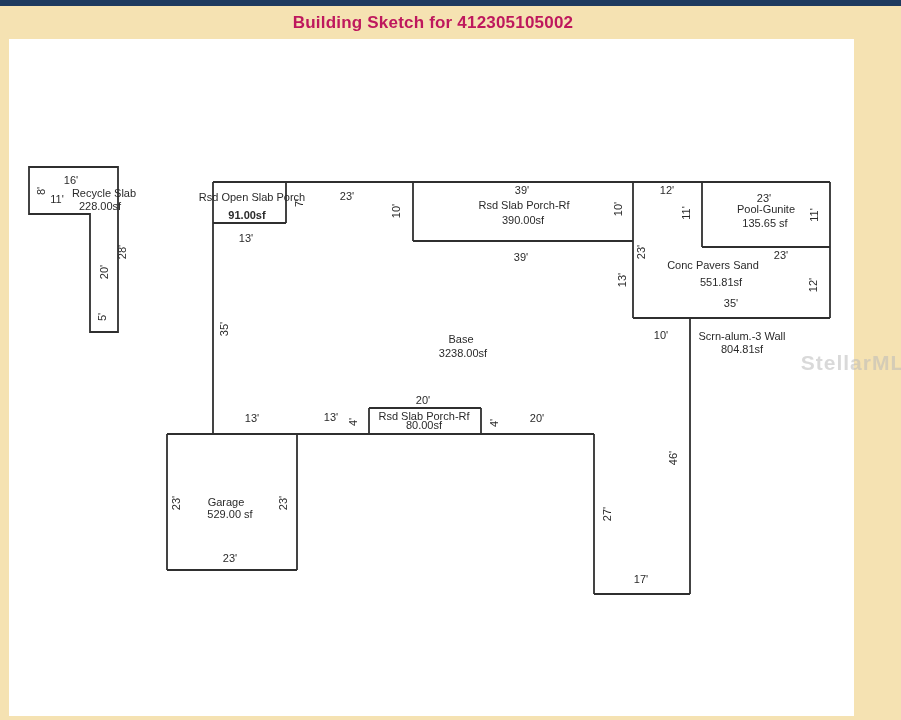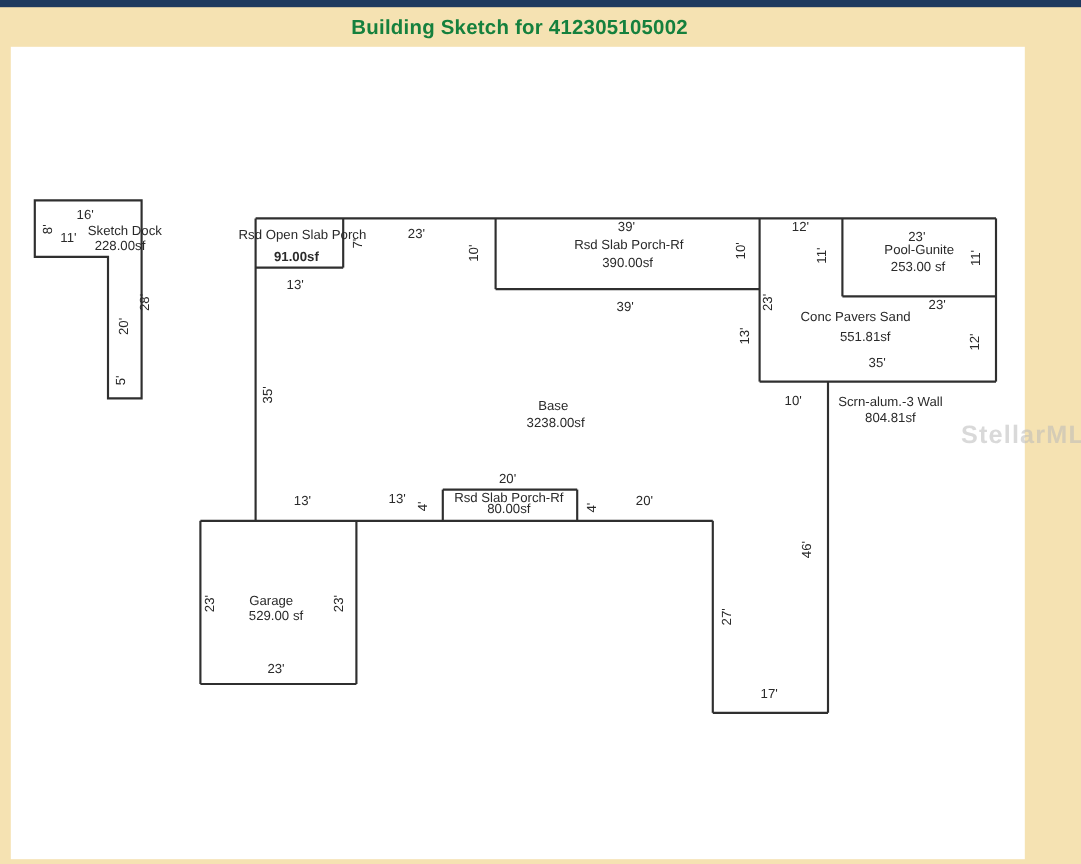--- a/index.html
+++ b/index.html
@@ -6,21 +6,21 @@
   body{
     width:901px;height:720px;overflow:hidden;
     background:#f5e2b2;
     font-family:"Liberation Sans",sans-serif;
   }
   .page{position:relative;width:901px;height:720px;background:#f5e2b2;}
   .topbar{position:absolute;left:0;top:0;width:901px;height:6px;background:#1e3a5f;}
   .titlebar{position:absolute;left:0;top:6px;width:866px;height:33px;
     display:flex;align-items:center;justify-content:center;}
   .title{
-    font-size:17px;font-weight:bold;color:#15803d;letter-spacing:.2px;
+    font-size:17px;font-weight:bold;color:#be185d;letter-spacing:.2px;
     font-family:"Liberation Sans",sans-serif;
   }
   .canvas{position:absolute;left:9px;top:39px;width:845px;height:677px;background:#ffffff;}
   #sketch-svg{position:absolute;left:0;top:0;width:901px;height:720px;pointer-events:none;}
   .lbl{
     position:absolute;transform:translate(-50%,-50%);
     font-size:11px;color:#2a2a2a;white-space:nowrap;line-height:11px;
   }
   .lbl.rot{transform:translate(-50%,-50%) rotate(-90deg);}
   .watermark{
@@ -59,40 +59,40 @@
       <line x1="167" y1="570" x2="297" y2="570" stroke="#2f2f2f" stroke-width="1.8"></line>
       <line x1="297" y1="434" x2="297" y2="570" stroke="#2f2f2f" stroke-width="1.8"></line>
       <line x1="369" y1="408" x2="481" y2="408" stroke="#2f2f2f" stroke-width="1.8"></line>
       <line x1="369" y1="408" x2="369" y2="434" stroke="#2f2f2f" stroke-width="1.8"></line>
       <line x1="481" y1="408" x2="481" y2="434" stroke="#2f2f2f" stroke-width="1.8"></line>
     </svg>
   <div id="labels">
       <div class="lbl" style="left: 71px; top: 180px;">16'</div>
       <div class="lbl rot" style="left: 41px; top: 191px;">8'</div>
       <div class="lbl" style="left: 57px; top: 199px;">11'</div>
-      <div class="lbl" style="left: 104px; top: 193px;">Sketch Dock</div>
+      <div class="lbl" style="left: 104px; top: 193px;">Recycle Slab</div>
       <div class="lbl" style="left: 100px; top: 206px;">228.00sf</div>
       <div class="lbl rot" style="left: 122px; top: 252px;">28'</div>
       <div class="lbl rot" style="left: 104px; top: 272px;">20'</div>
       <div class="lbl rot" style="left: 102px; top: 317px;">5'</div>
       <div class="lbl" style="left: 252px; top: 197px;">Rsd Open Slab Porch</div>
       <div class="lbl" style="left: 247px; top: 215px; font-weight: bold;">91.00sf</div>
       <div class="lbl" style="left: 246px; top: 238px;">13'</div>
       <div class="lbl rot" style="left: 299px; top: 203px;">7'</div>
       <div class="lbl" style="left: 347px; top: 196px;">23'</div>
       <div class="lbl rot" style="left: 396px; top: 211px;">10'</div>
       <div class="lbl" style="left: 522px; top: 190px;">39'</div>
       <div class="lbl" style="left: 524px; top: 205px;">Rsd Slab Porch-Rf</div>
       <div class="lbl" style="left: 523px; top: 220px;">390.00sf</div>
       <div class="lbl rot" style="left: 618px; top: 209px;">10'</div>
       <div class="lbl" style="left: 667px; top: 190px;">12'</div>
       <div class="lbl rot" style="left: 686px; top: 213px;">11'</div>
       <div class="lbl" style="left: 764px; top: 198px;">23'</div>
       <div class="lbl" style="left: 766px; top: 209px;">Pool-Gunite</div>
-      <div class="lbl" style="left: 765px; top: 223px;">253.00 sf</div>
+      <div class="lbl" style="left: 765px; top: 223px;">135.65 sf</div>
       <div class="lbl rot" style="left: 814px; top: 215px;">11'</div>
       <div class="lbl" style="left: 521px; top: 257px;">39'</div>
       <div class="lbl rot" style="left: 641px; top: 252px;">23'</div>
       <div class="lbl rot" style="left: 622px; top: 280px;">13'</div>
       <div class="lbl" style="left: 713px; top: 265px;">Conc Pavers Sand</div>
       <div class="lbl" style="left: 781px; top: 255px;">23'</div>
       <div class="lbl" style="left: 715px; top: 282px; padding-left: 12px;">551.81sf</div>
       <div class="lbl rot" style="left: 813px; top: 285px;">12'</div>
       <div class="lbl" style="left: 731px; top: 303px;">35'</div>
       <div class="lbl rot" style="left: 224px; top: 329px;">35'</div>

